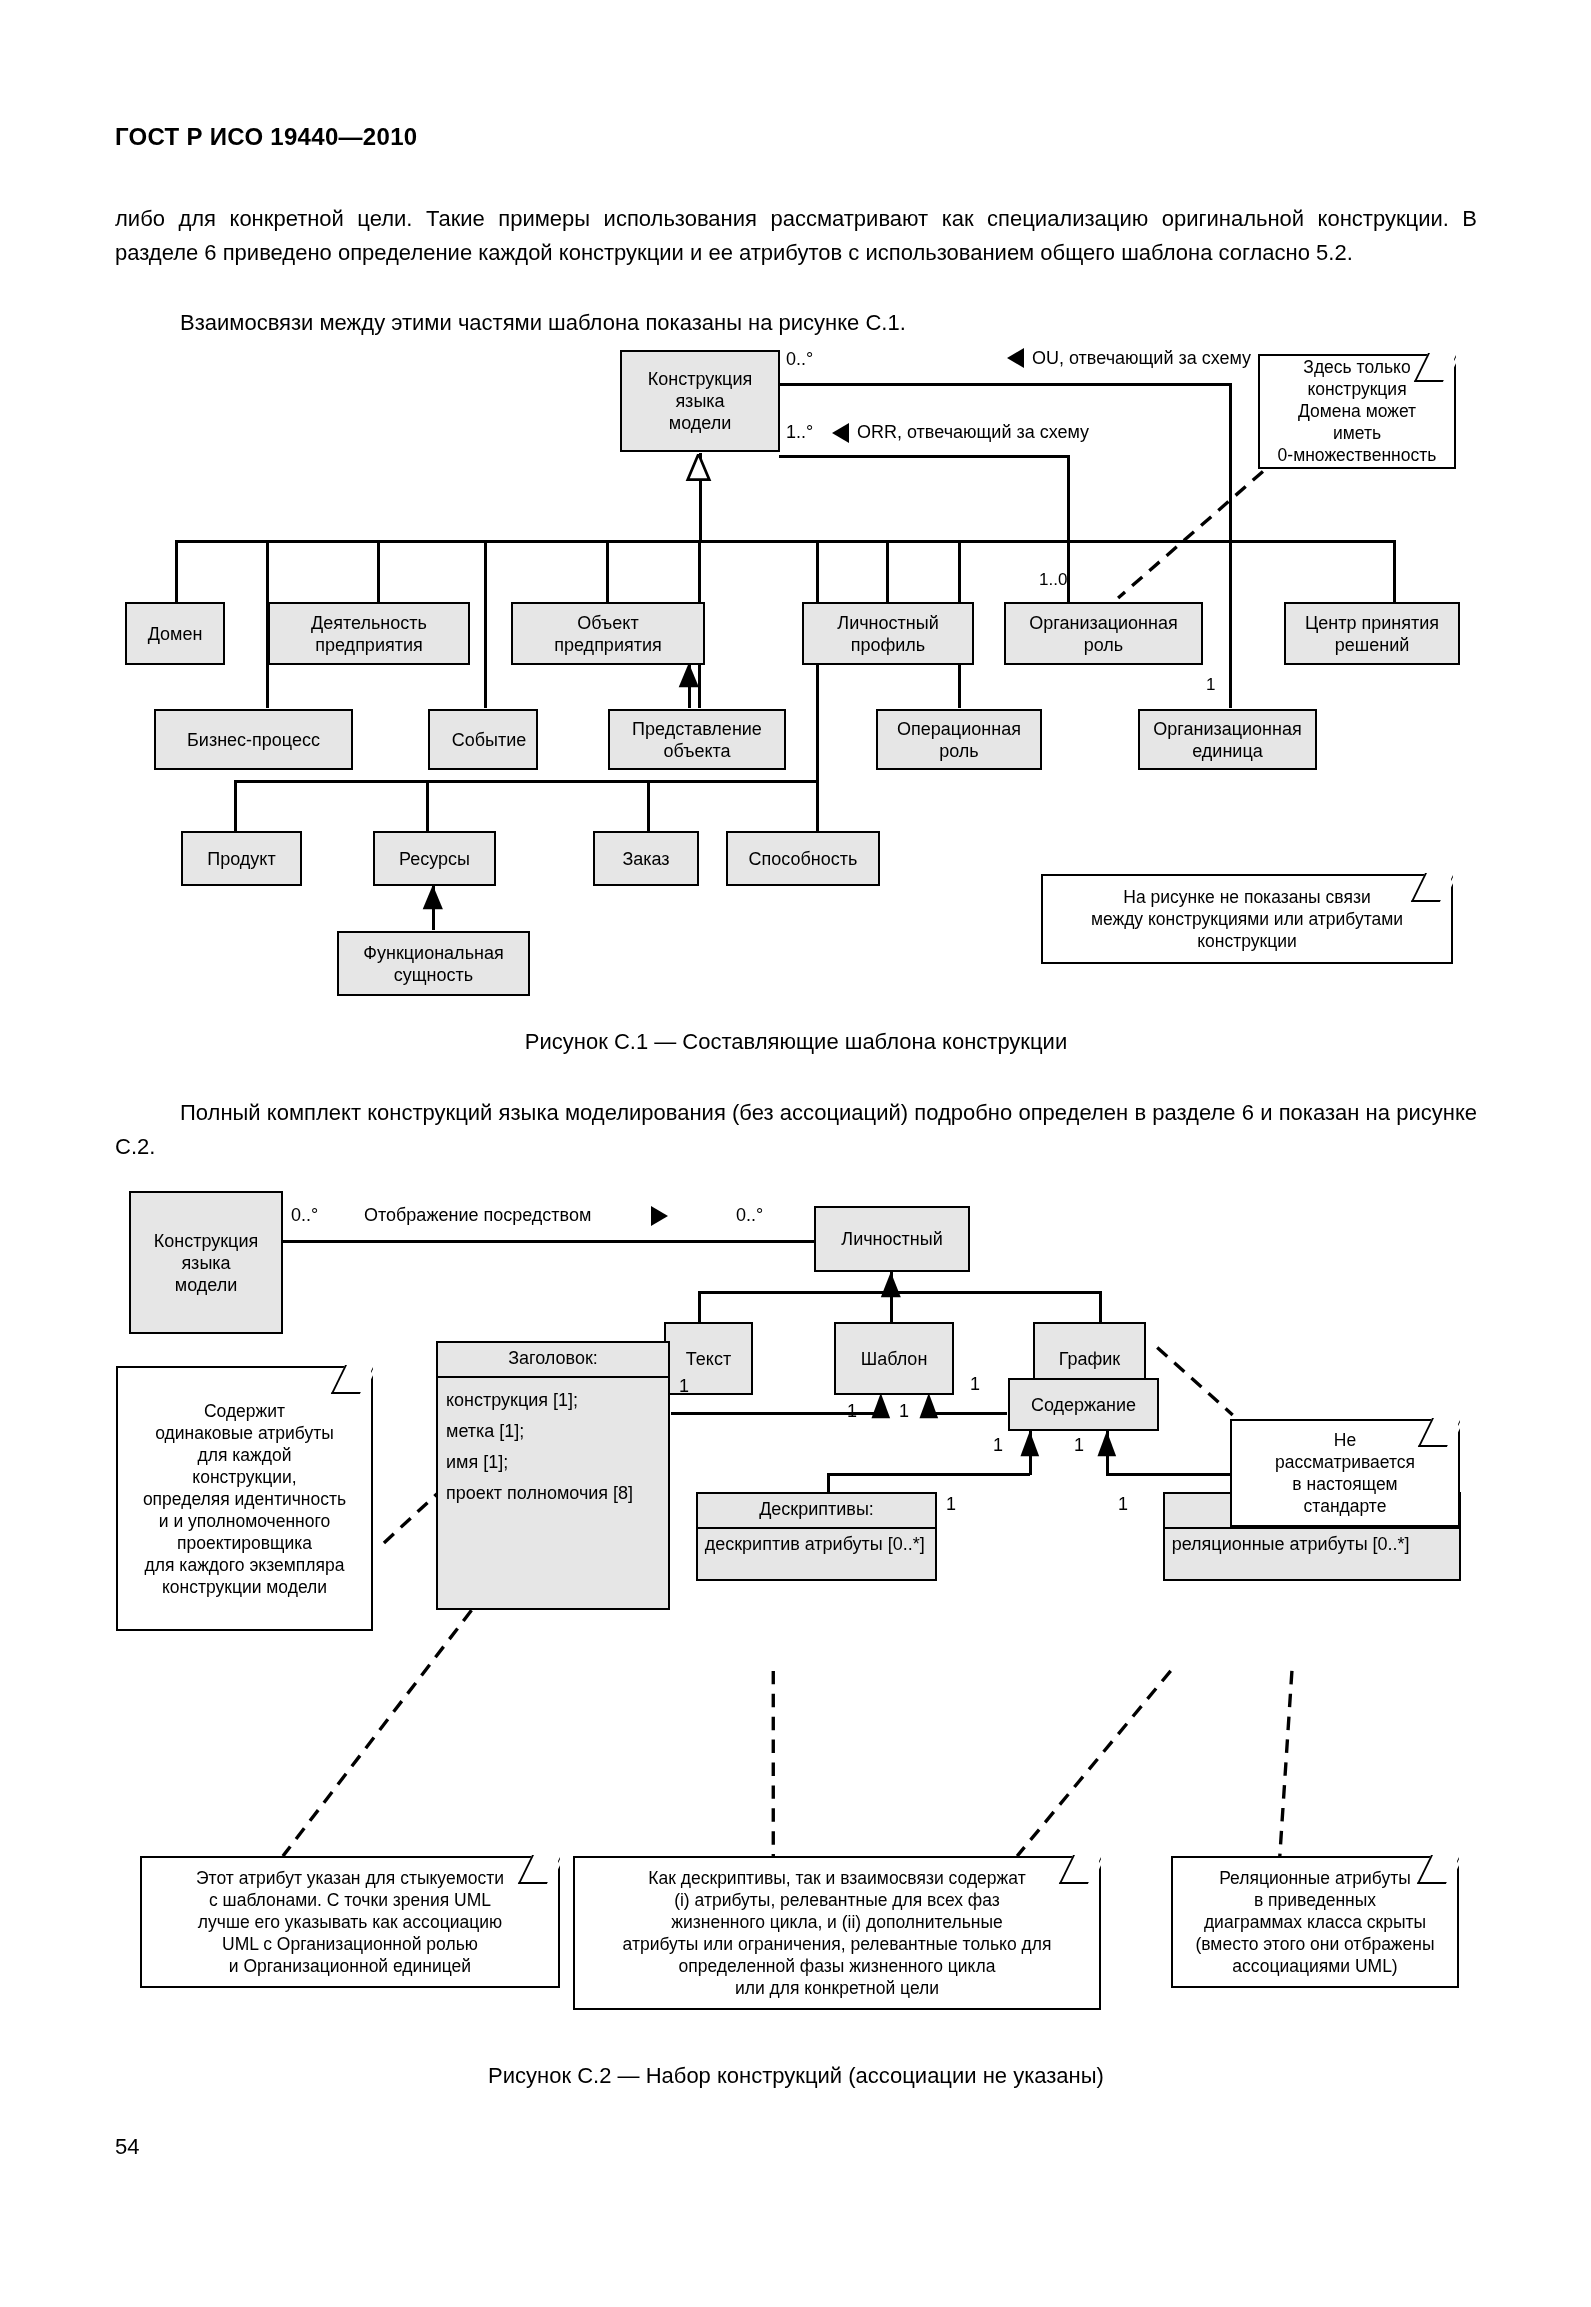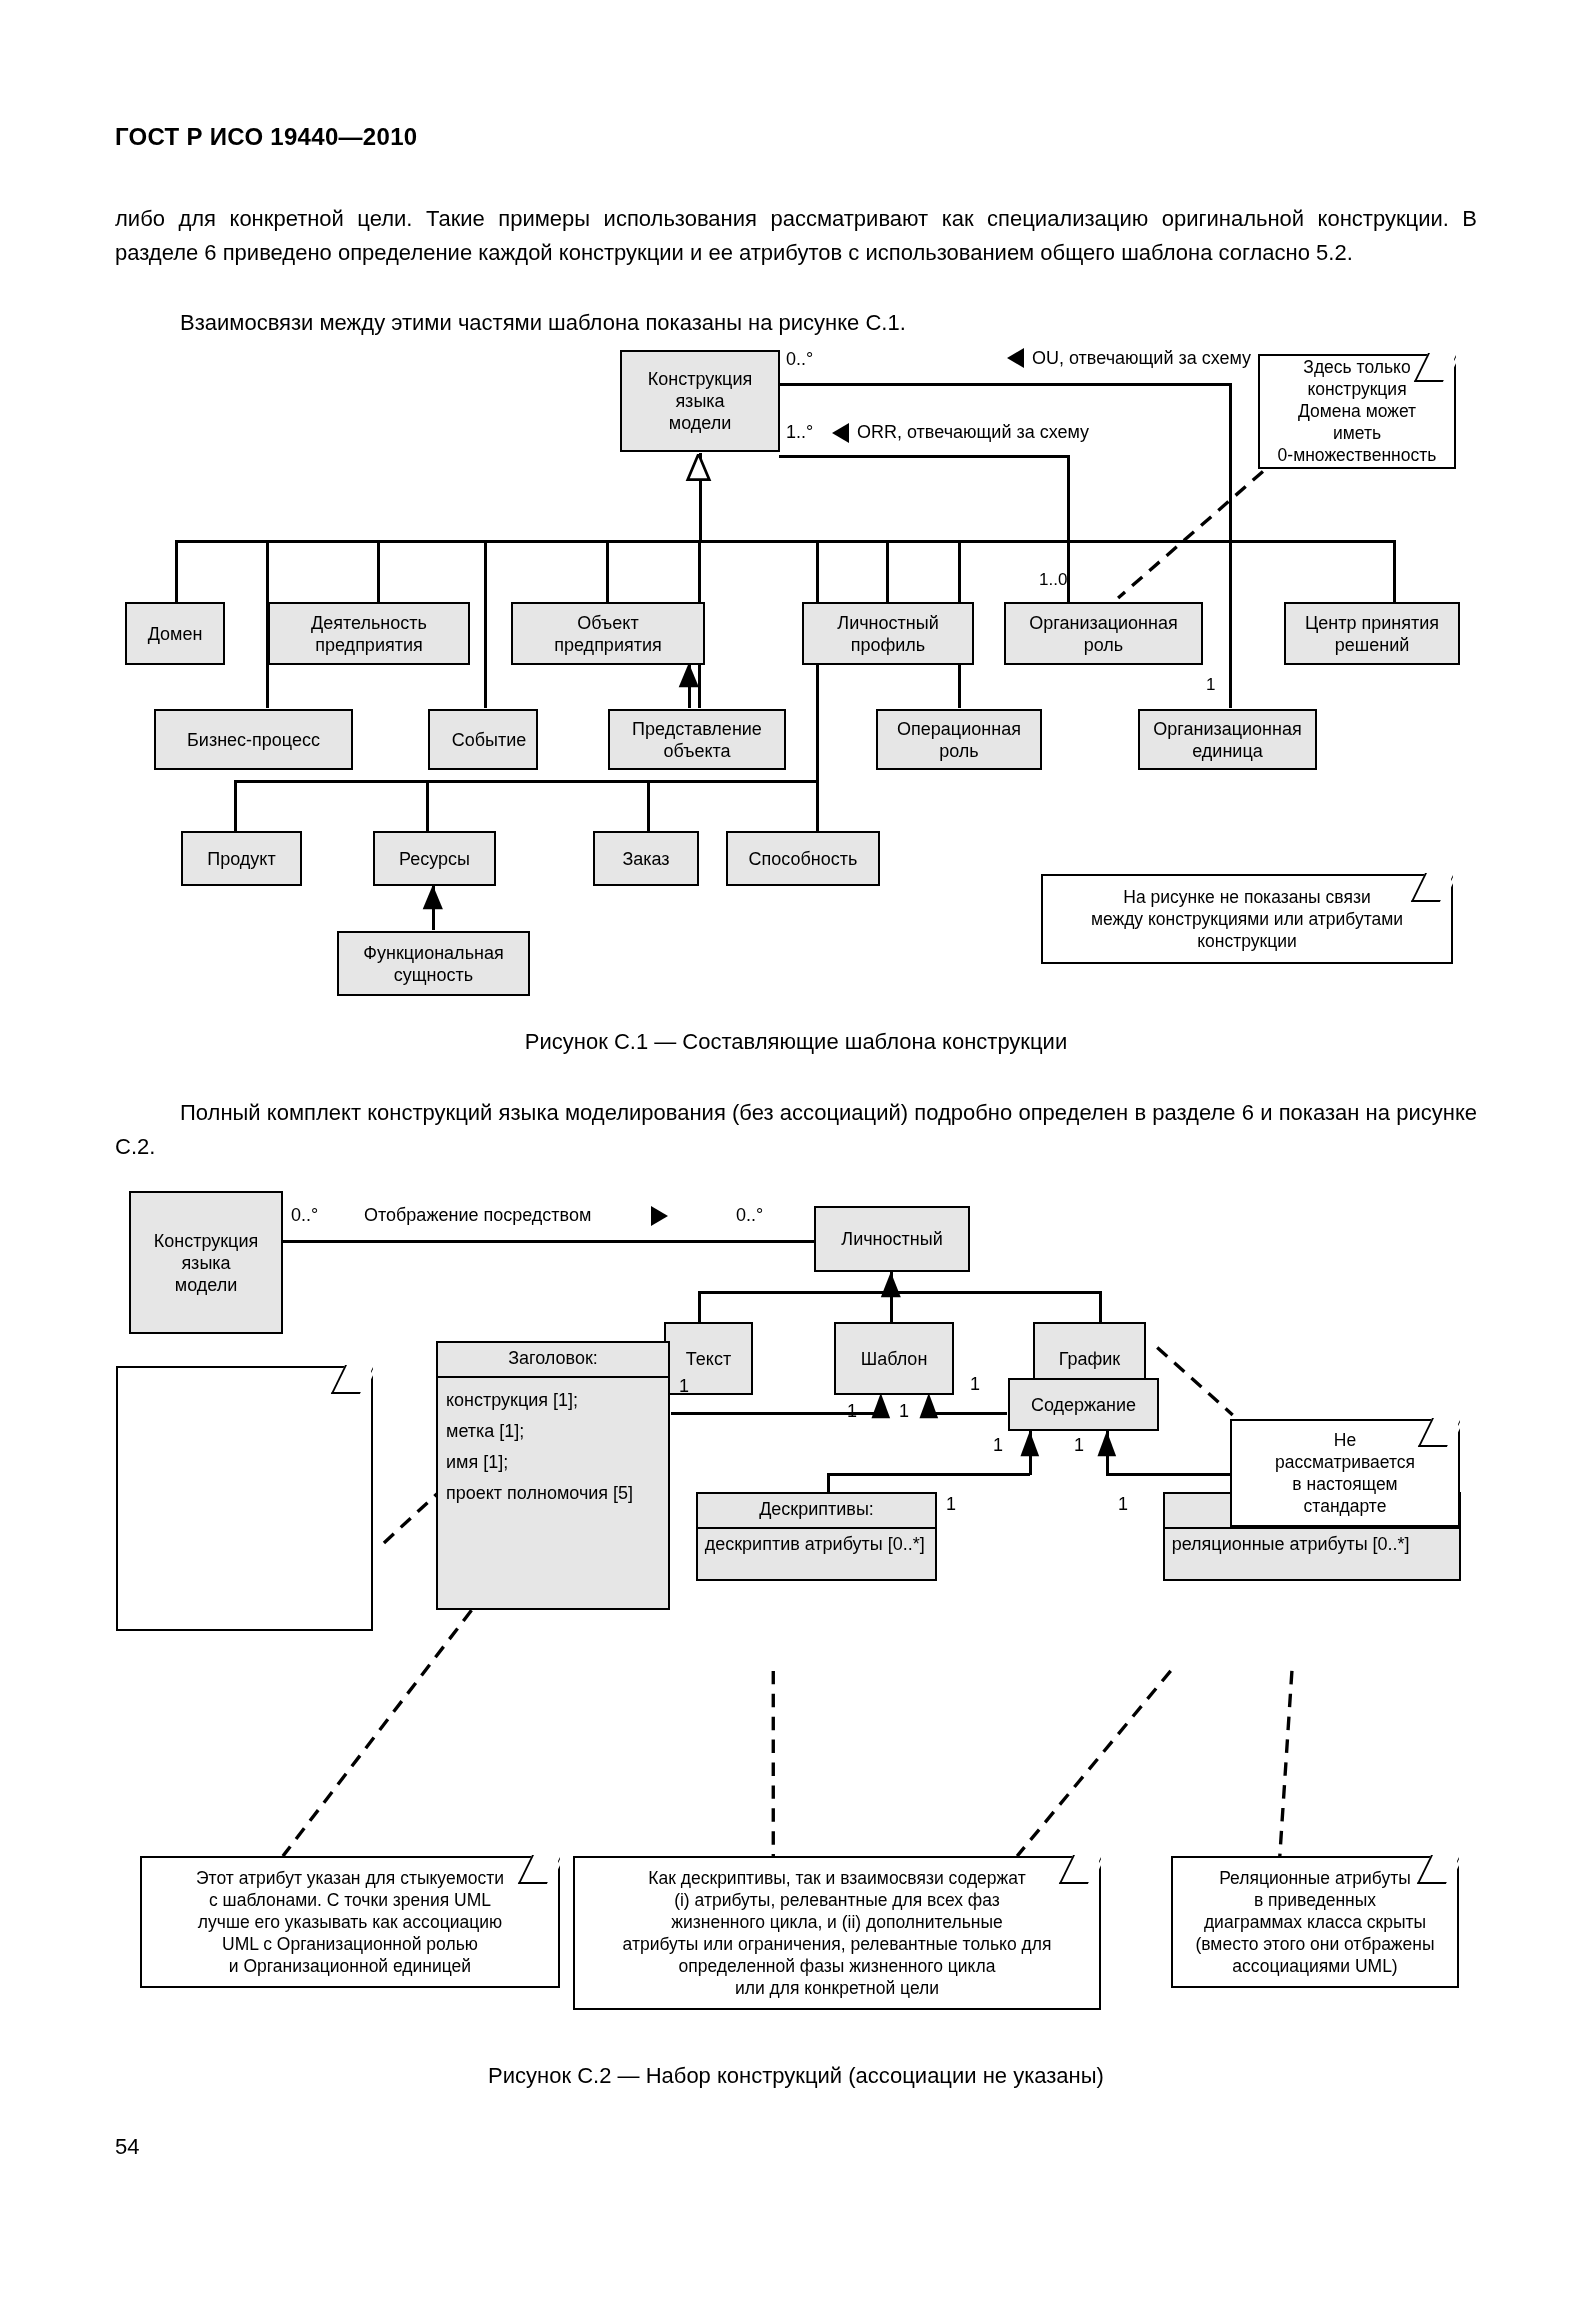--- a/index.html
+++ b/index.html
@@ -323,29 +323,38 @@
     <div class="note" style="left:1230px; top:240px; width:230px; height:108px;">
       <div class="fold"></div>
       <span style="white-space:pre-line">Не
 рассматривается
 в настоящем
 стандарте</span>
     </div>
 
     <div class="note" style="left:116px; top:187px; width:257px; height:265px;">
       <div class="fold"></div>
+      <span style="white-space:pre-line">Содержит
+одинаковые атрибуты
+для каждой
+конструкции,
+определяя идентичность
+и и уполномоченного
+проектировщика
+для каждого экземпляра
+конструкции модели</span>
     </div>
 
     <div class="clsnode" id="c2-header-class" style="left:436px; top:162px; width:234px; height:269px;">
       <div class="cls-title">Заголовок:</div>
       <div class="cls-attrs">
         <div>конструкция [1];</div>
         <div>метка [1];</div>
         <div>имя [1];</div>
-        <div>проект полномочия [5]</div>
+        <div>проект полномочия [8]</div>
       </div>
     </div>
 
     <div class="ln lnh" style="left:671px; top:233px; width:212px;"></div>
     <div class="ln lnv" style="left:880px; top:222px; height:12px;"></div>
     <svg class="arrow-up" style="left:868px; top:214px;" width="25.6" height="28" viewBox="0 0 38 42">
       <polygon points="19,0 5,38 33,38" fill="#000"></polygon>
     </svg>
     <div class="lbl" style="left:679px; top:197px;">1</div>
     <div class="lbl" style="left:847px; top:222px;">1</div>

